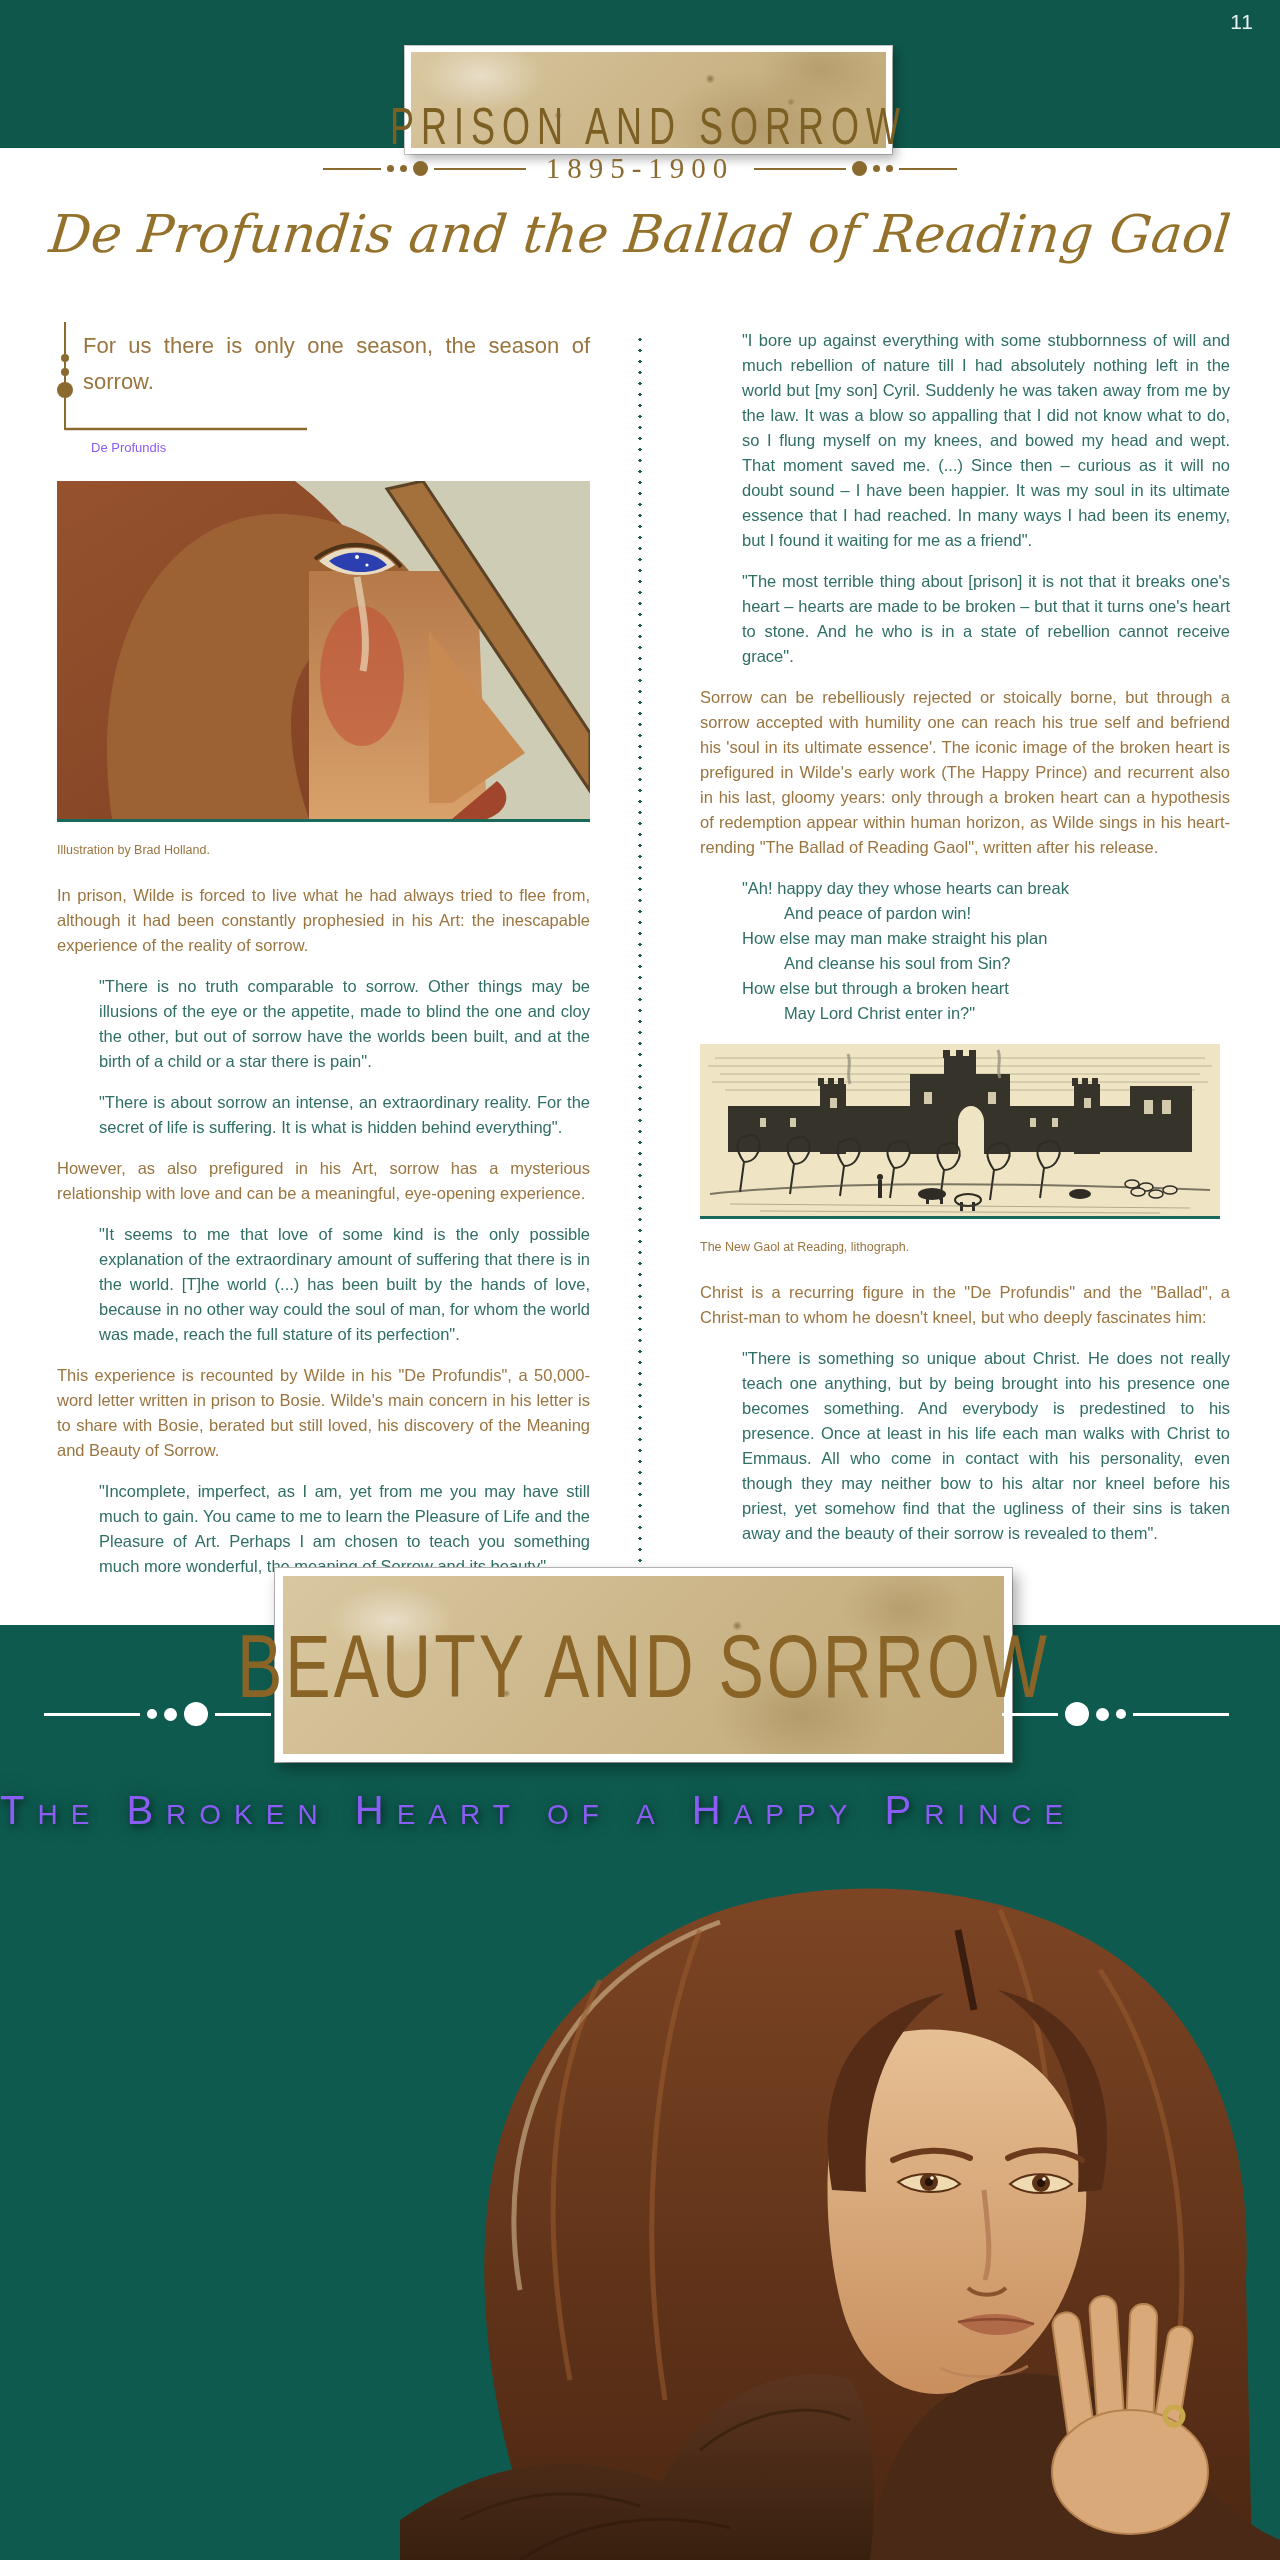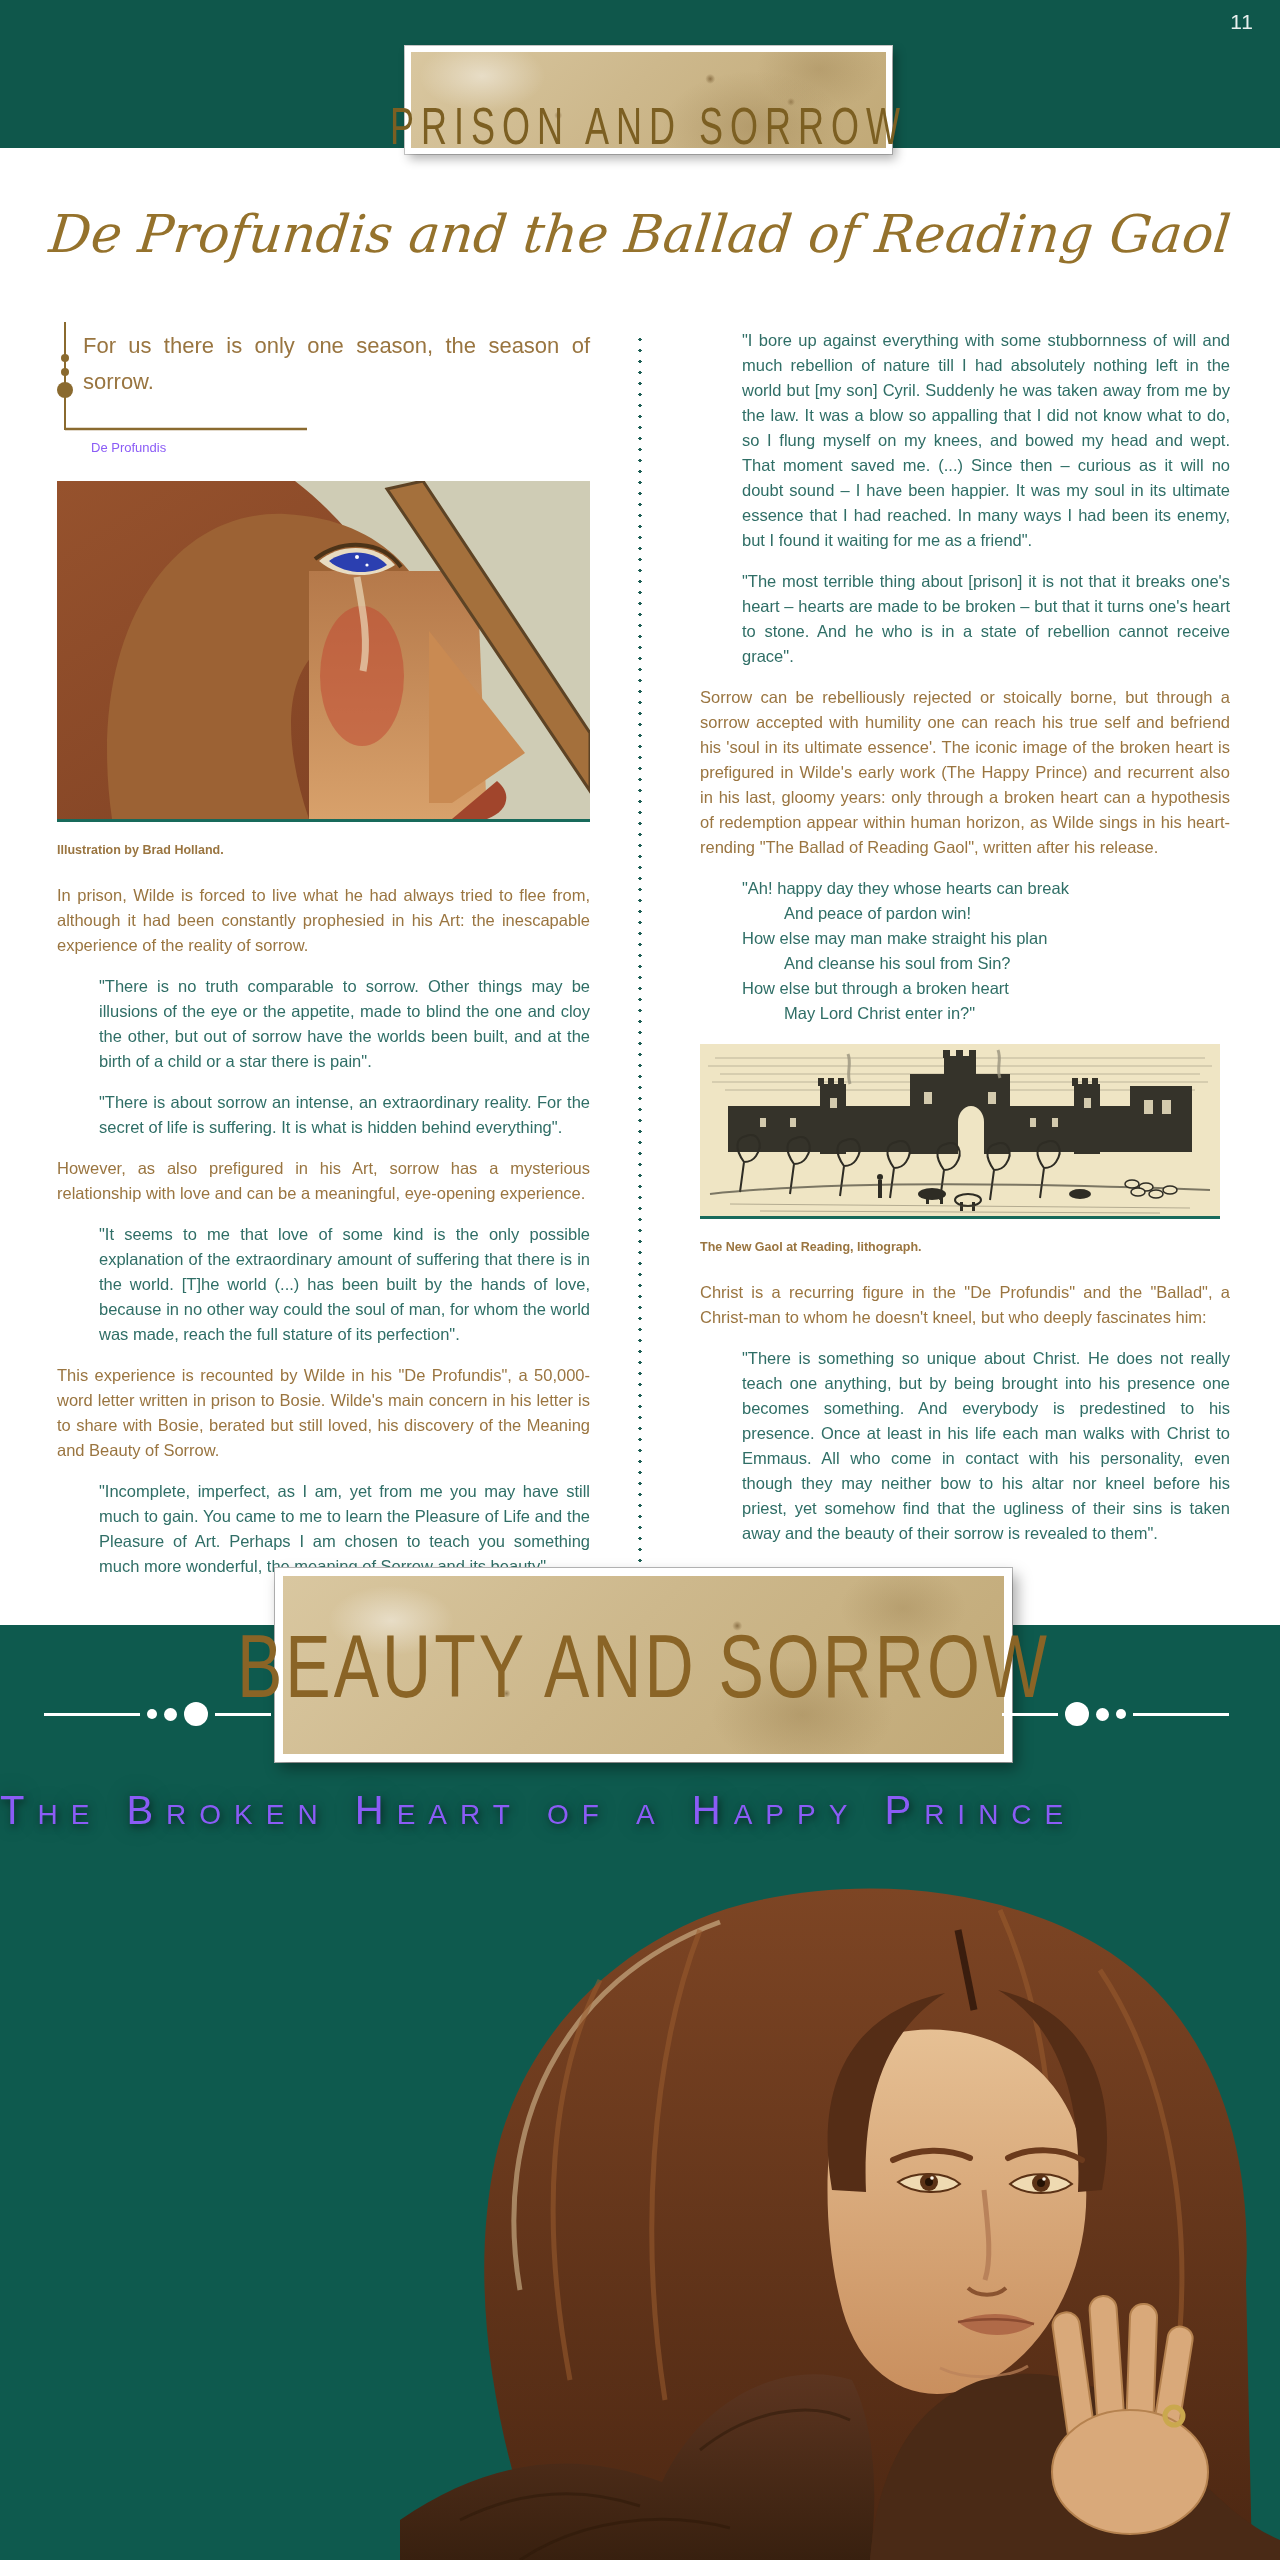--- a/index.html
+++ b/index.html
@@ -51,21 +51,21 @@
   .quote{color:#2f6e66; padding-left:42px;}
 
   
   .pullquote{position:relative; padding-left:26px; min-height:118px; margin-bottom:26px;}
   .pullquote-text{font-size:22px; line-height:36px; color:#997540; text-align:justify; margin:0;}
   .pullquote-orn{position:absolute; left:0; top:-6px;}
   .pullquote-source{margin:40px 0 0 8px; font-size:13px; color:#8b5cf6;}
 
   .figure{margin:0 0 18px 0; border-bottom:3px solid #186a5b;}
   .figure svg{display:block;}
-  .figcap{font-size:12.5px; color:#9a7540; margin:21px 0 26px 0;font-weight:bold;}
+  .figcap{font-size:12.5px; color:#9a7540; margin:21px 0 26px 0;}
 
   .poem{color:#2f6e66; padding-left:42px; margin:0 0 18px 0; font-size:16.5px;}
   .poem-line{line-height:25px;}
   .poem-line.indent{padding-left:42px;}
 
   
   .teal-section{position:absolute; left:0; top:1625px; width:1280px; height:935px; background:#0e5a4e; overflow:hidden;}
 
   .banner2{position:absolute; left:275px; top:1568px; width:737px; height:194px;
     border:8px solid #ffffff; box-sizing:border-box; box-shadow:5px 7px 14px rgba(0,0,0,.35), 0 0 0 1px #bbbbbb;
@@ -93,20 +93,33 @@
 
 <div class="page">
 
   <div class="top-band"></div>
   <div class="page-number">11</div>
 
   <div class="banner1 parchment">
     <span class="banner1-text">PRISON AND SORROW</span>
   </div>
 
+  <div class="date-row">
+    <span class="orn-line" style="width:58px"></span>
+    <span class="dot dot-s"></span>
+    <span class="dot dot-s"></span>
+    <span class="dot dot-l"></span>
+    <span class="orn-line" style="width:92px"></span>
+    <span class="date-text">1895-1900</span>
+    <span class="orn-line" style="width:92px"></span>
+    <span class="dot dot-l"></span>
+    <span class="dot dot-s"></span>
+    <span class="dot dot-s"></span>
+    <span class="orn-line" style="width:58px"></span>
+  </div>
 
   <div class="script-title">De Profundis and the Ballad of Reading Gaol</div>
 
   <div class="col-divider"></div>
 
   <div class="col col-left">
 
     <div class="pullquote">
       <svg class="pullquote-orn" width="260" height="122" viewBox="0 0 260 122">
         <line x1="8" y1="0" x2="8" y2="108" stroke="#8a6a2f" stroke-width="2"></line>

